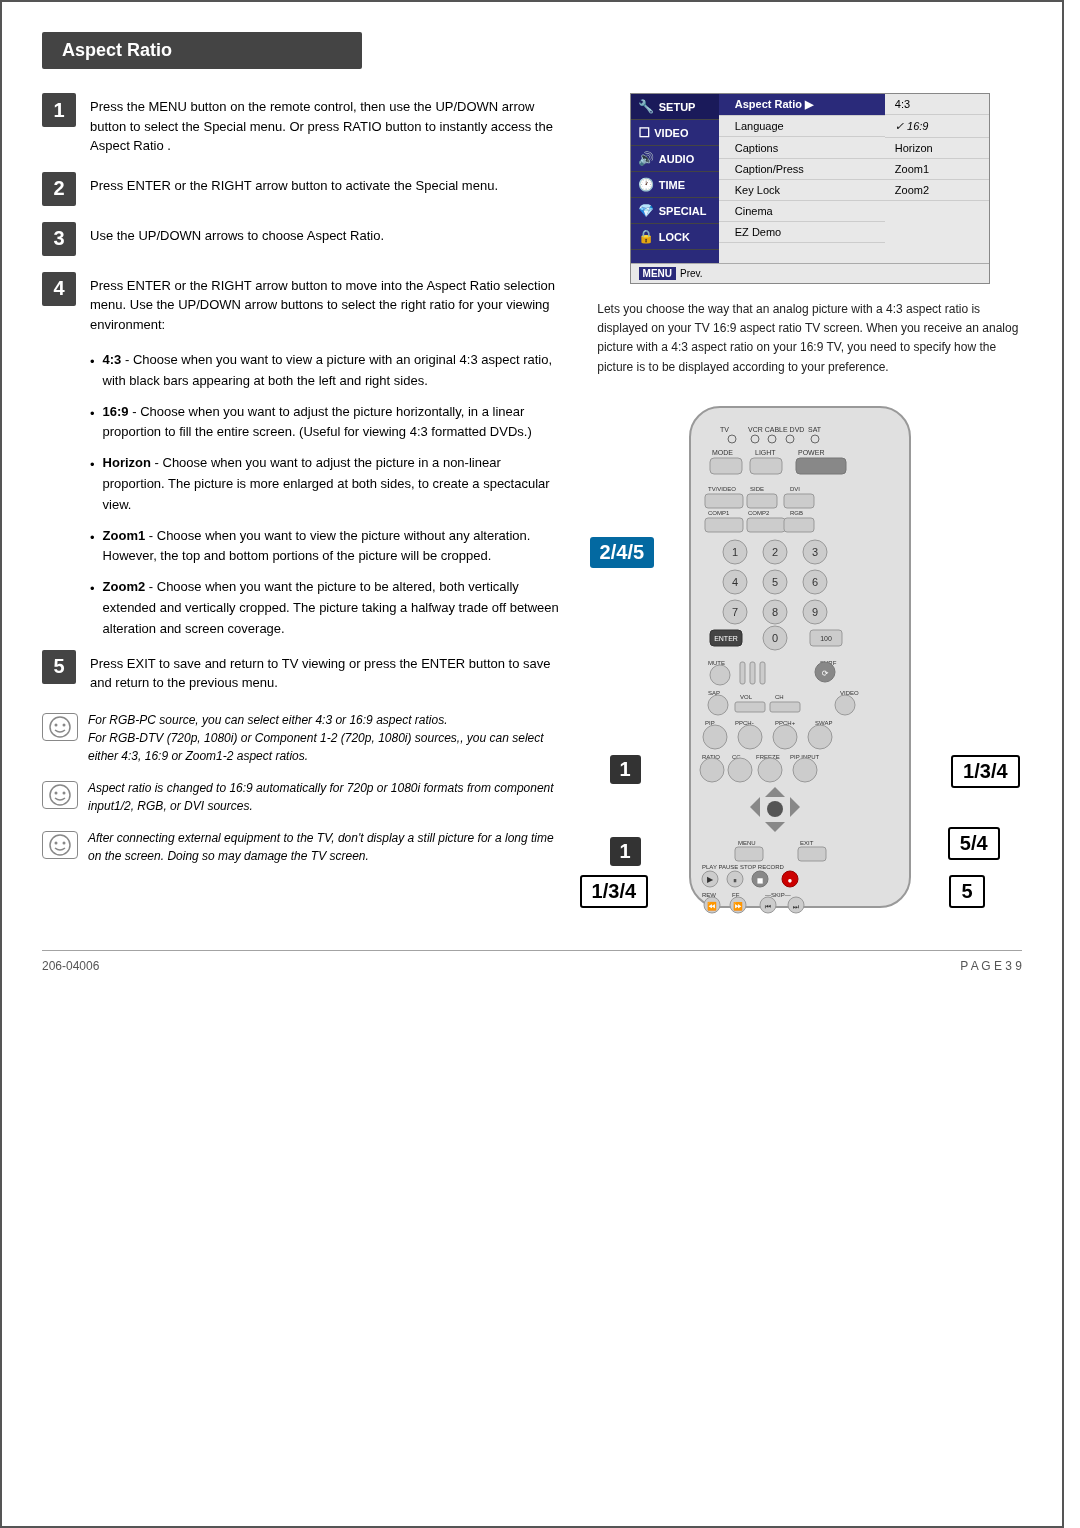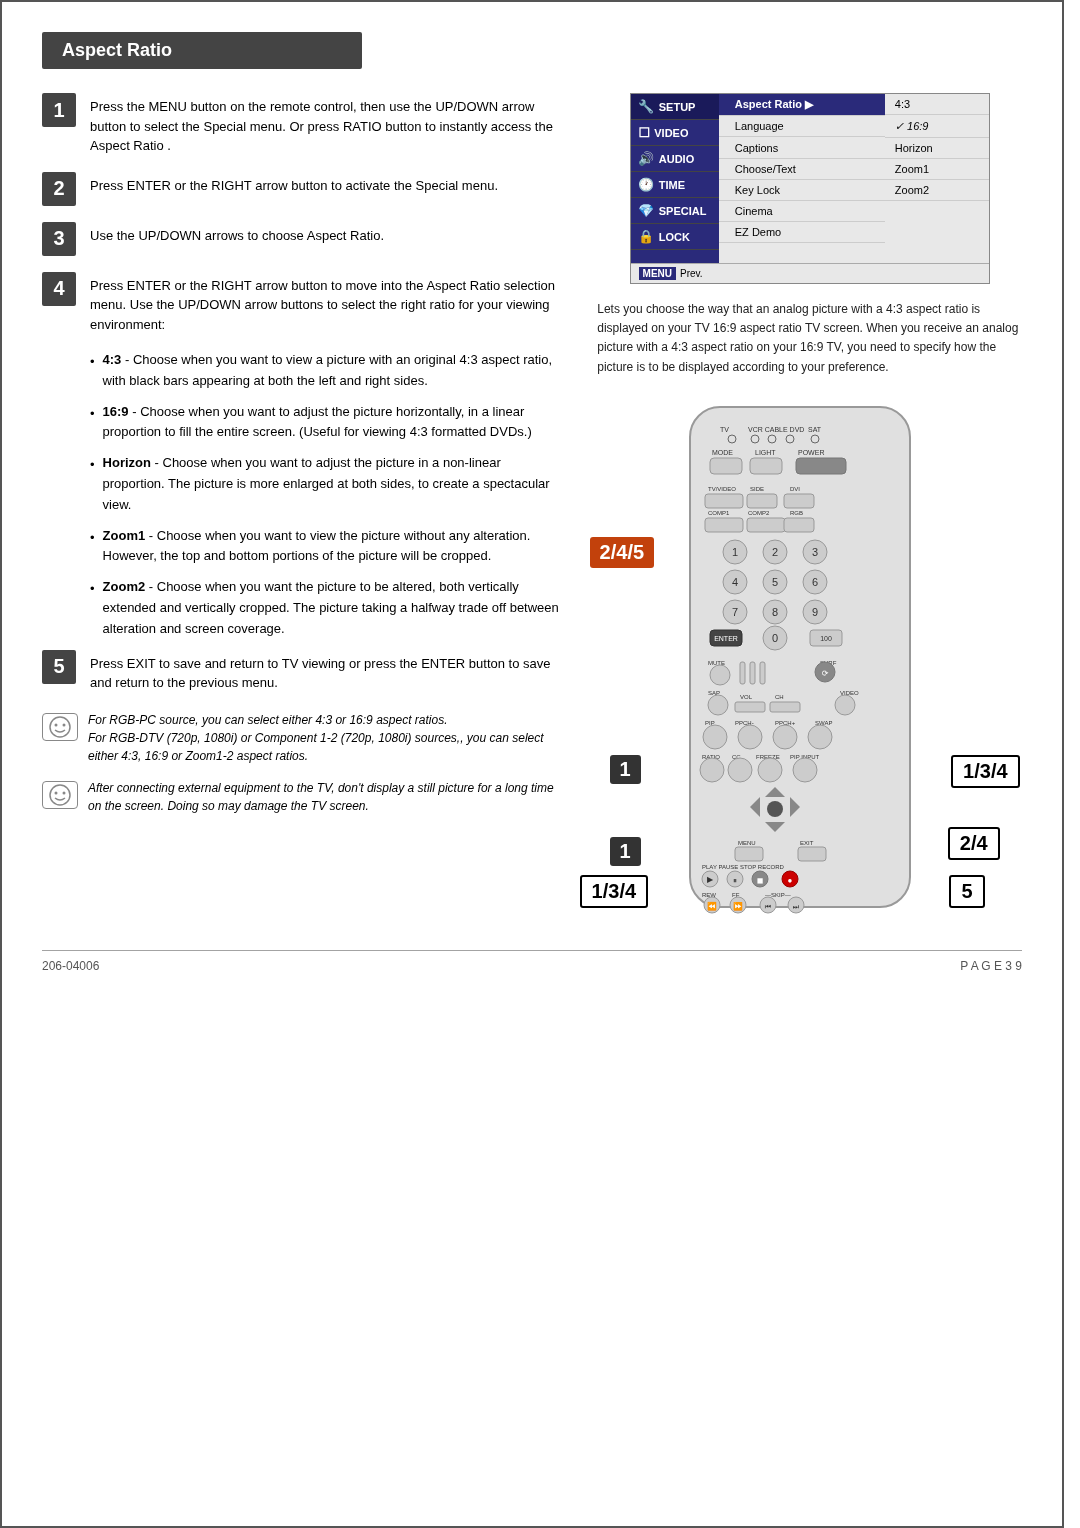--- a/index.html
+++ b/index.html
@@ -299,20 +299,33 @@
         <div class="note-row">
           <div class="note-icon">
             <svg width="28" height="22" viewBox="0 0 28 22">
               <circle cx="14" cy="11" r="10" fill="none" stroke="#888" stroke-width="1.5"></circle>
               <circle cx="10" cy="9" r="1.5" fill="#888"></circle>
               <circle cx="18" cy="9" r="1.5" fill="#888"></circle>
               <path d="M9 14 Q14 18 19 14" fill="none" stroke="#888" stroke-width="1.5"></path>
             </svg>
           </div>
           <div style="font-style:italic;font-size:12px;line-height:1.5;">
+            <em>Aspect ratio is changed to 16:9 automatically for 720p or 1080i formats from component input1/2, RGB, or DVI sources.</em>
+          </div>
+        </div>
+        <div class="note-row">
+          <div class="note-icon">
+            <svg width="28" height="22" viewBox="0 0 28 22">
+              <circle cx="14" cy="11" r="10" fill="none" stroke="#888" stroke-width="1.5"></circle>
+              <circle cx="10" cy="9" r="1.5" fill="#888"></circle>
+              <circle cx="18" cy="9" r="1.5" fill="#888"></circle>
+              <path d="M9 14 Q14 18 19 14" fill="none" stroke="#888" stroke-width="1.5"></path>
+            </svg>
+          </div>
+          <div style="font-style:italic;font-size:12px;line-height:1.5;">
             <em>After connecting external equipment to the TV, don't display a still picture for a long time on the screen. Doing so may damage the TV screen.</em>
           </div>
         </div>
       </div>
     </div>
 
     <div class="right-col">
 
       <div class="menu-screenshot">
         <table class="menu-table">
@@ -365,21 +378,21 @@
           <tr>
             <td class="menu-content">
               <div class="menu-content-row">Captions</div>
             </td>
             <td class="menu-values">
               <div class="menu-value-row">Horizon</div>
             </td>
           </tr>
           <tr>
             <td class="menu-content">
-              <div class="menu-content-row">Choose/Text</div>
+              <div class="menu-content-row">Caption/Press</div>
             </td>
             <td class="menu-values">
               <div class="menu-value-row">Zoom1</div>
             </td>
           </tr>
           <tr>
             <td class="menu-content">
               <div class="menu-content-row">Key Lock</div>
             </td>
             <td class="menu-values">
@@ -540,36 +553,36 @@
             <circle cx="78" cy="508" r="8" fill="#ccc" stroke="#999" stroke-width="1"></circle>
             <text x="78" y="512" font-size="8" fill="#333" text-anchor="middle">⏩</text>
             <circle cx="108" cy="508" r="8" fill="#ccc" stroke="#999" stroke-width="1"></circle>
             <text x="108" y="512" font-size="7" fill="#333" text-anchor="middle">⏮</text>
             <circle cx="136" cy="508" r="8" fill="#ccc" stroke="#999" stroke-width="1"></circle>
             <text x="136" y="512" font-size="7" fill="#333" text-anchor="middle">⏭</text>
           </svg>
 
           
           
-          <div style="position:absolute;top:140px;left:-10px;background:#c2410c;color:#fff;font-size:20px;font-weight:bold;padding:4px 10px;border-radius:3px;">2/4/5</div>
+          <div style="position:absolute;top:140px;left:-10px;background:#0369a1;color:#fff;font-size:20px;font-weight:bold;padding:4px 10px;border-radius:3px;">2/4/5</div>
 
           
           <div style="position:absolute;top:358px;left:10px;background:#333;color:#fff;font-size:20px;font-weight:bold;padding:3px 10px;border-radius:3px;">1</div>
 
           
           <div style="position:absolute;top:440px;left:10px;background:#333;color:#fff;font-size:20px;font-weight:bold;padding:3px 10px;border-radius:3px;">1</div>
 
           
           <div style="position:absolute;top:478px;left:-20px;background:#fff;color:#000;font-size:20px;font-weight:bold;padding:3px 10px;border-radius:3px;border:2.5px solid #000;">1/3/4</div>
 
           
           
           <div style="position:absolute;top:358px;right:-80px;background:#fff;color:#000;font-size:20px;font-weight:bold;padding:3px 10px;border-radius:3px;border:2.5px solid #000;">1/3/4</div>
           
-          <div style="position:absolute;top:430px;right:-60px;background:#fff;color:#000;font-size:20px;font-weight:bold;padding:3px 10px;border-radius:3px;border:2.5px solid #000;">2/4</div>
+          <div style="position:absolute;top:430px;right:-60px;background:#fff;color:#000;font-size:20px;font-weight:bold;padding:3px 10px;border-radius:3px;border:2.5px solid #000;">5/4</div>
           
           <div style="position:absolute;top:478px;right:-45px;background:#fff;color:#000;font-size:20px;font-weight:bold;padding:3px 10px;border-radius:3px;border:2.5px solid #000;">5</div>
         </div>
       </div>
     </div>
   </div>
 
   
   <div class="footer">
     <span>206-04006</span>

